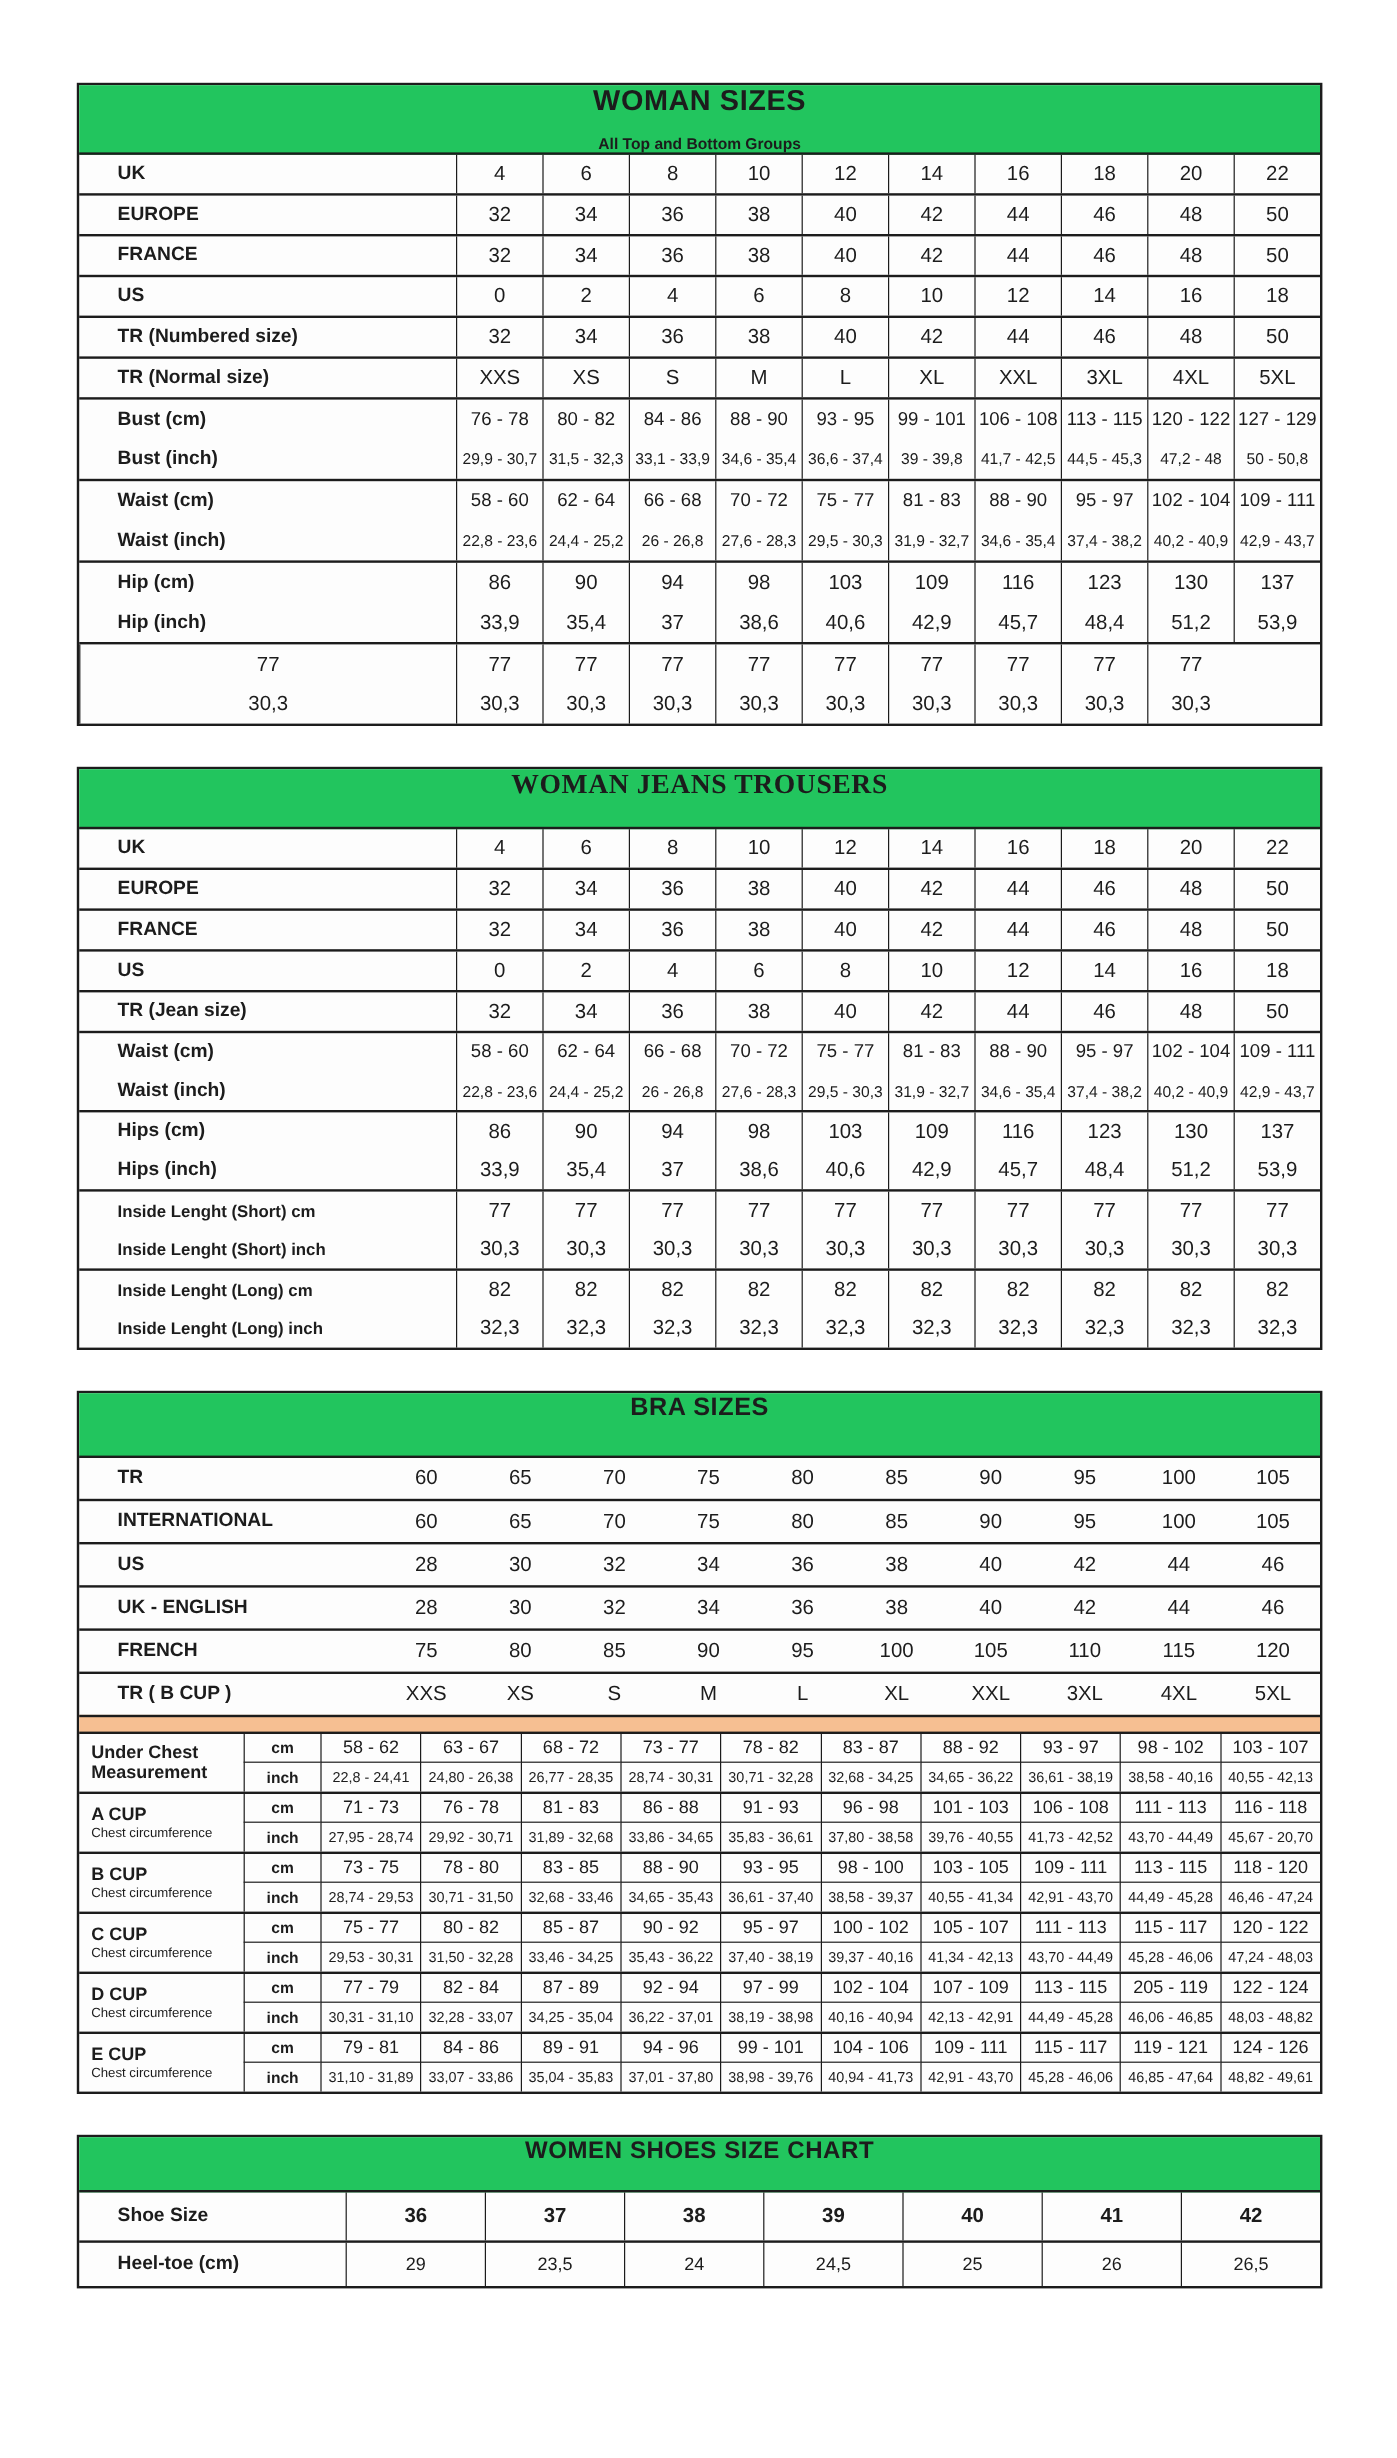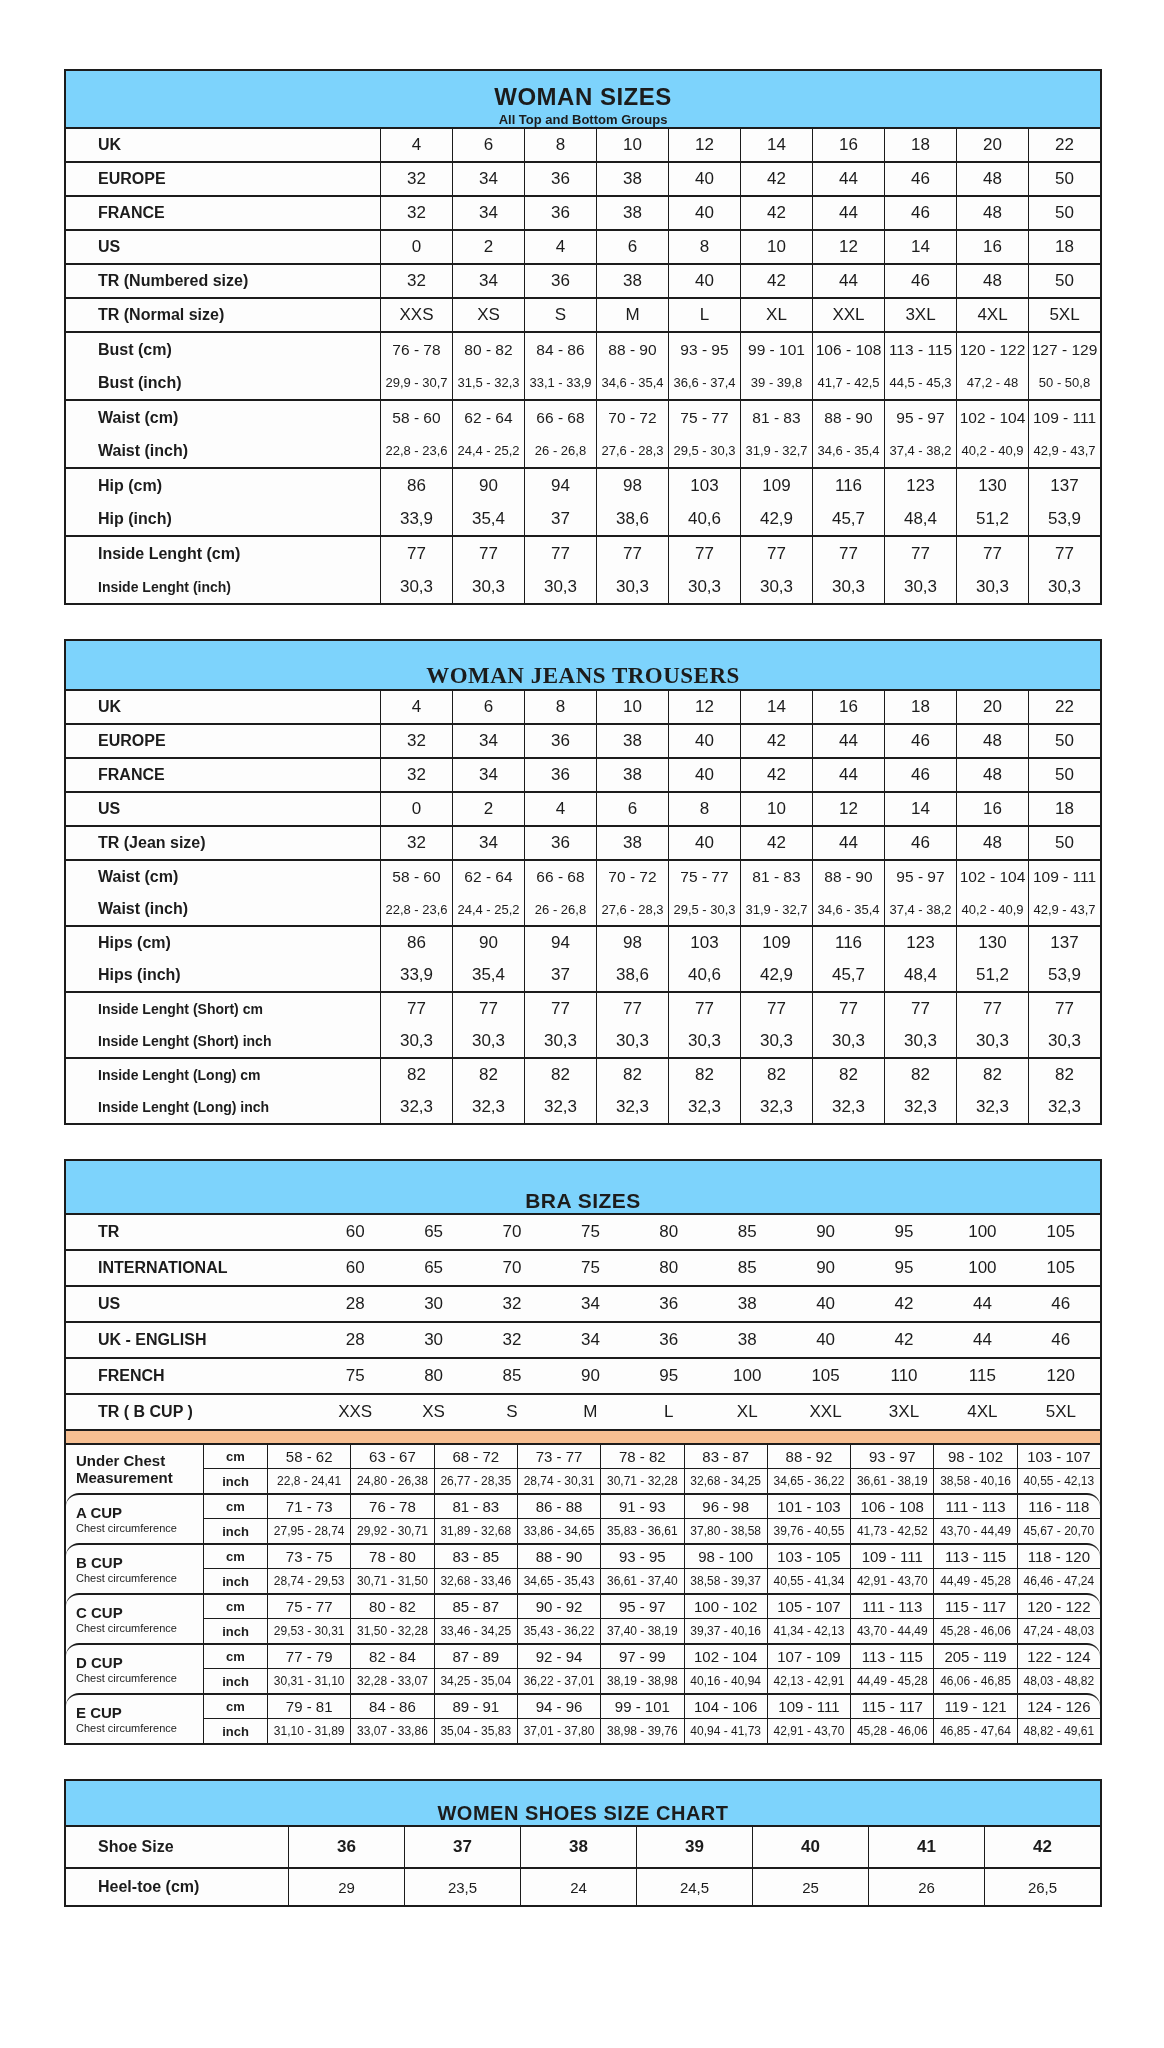--- a/index.html
+++ b/index.html
@@ -5,22 +5,22 @@
   html,body{margin:0;padding:0;}
   body{
     width:1164px;height:2048px;background:#ffffff;overflow:hidden;
     font-family:"Liberation Sans", sans-serif;color:#1c1c1c;
     -webkit-font-smoothing:antialiased;
   }
   .page{box-sizing:border-box;width:1164px;height:2048px;padding:69px 62px 0 64px;}
   .tbl{border:2px solid #1c1c1c;box-sizing:border-box;background:#fdfdfd;}
   .tbl + .tbl{margin-top:34px;}
   .band{
-    background:#7dd3fc;border-bottom:2px solid #1c1c1c;
-    display:flex;flex-direction:column;align-items:center;justify-content:flex-end;
+    background:#22c55e;border-bottom:2px solid #1c1c1c;
+    display:flex;flex-direction:column;align-items:center;justify-content:space-between;
     text-align:center;
   }
   .band-title{font-weight:bold;letter-spacing:.5px;}
   .band-sub{font-weight:bold;font-size:13px;margin-top:1px;}
   .t1 .band{height:56px;}  .t1 .band-title{font-size:24px;}
   .t2 .band{height:48px;font-family:Liberation Serif, serif;}  .t2 .band-title{font-size:23px;}
   .t3 .band{height:52px;}  .t3 .band-title{font-size:21px;}
   .t4 .band{height:44px;}  .t4 .band-title{font-size:20px;}
 
   
@@ -41,21 +41,21 @@
   .t1 .single{height:32px;}
   .t1 .dual{height:66px;}
   .t2 .single{height:32px;}
   .t2 .dual{height:64px;}
 
   
   .t3 .topsec .block{grid-template-columns:250px repeat(10,1fr);height:34px;}
   .t3 .topsec .data-cell{border-left:none;}
   .t3 .topsec .block + .block{border-top:2px solid #1c1c1c;}
   .t3 .sep{height:12px;background:#f6bf92;border-top:2px solid #1c1c1c;border-bottom:2px solid #1c1c1c;}
-  .botsec .block{grid-template-columns:137px 64px repeat(10,1fr);grid-template-rows:24px 24px;border-radius:13px;}
+  .botsec .block{grid-template-columns:137px 64px repeat(10,1fr);grid-template-rows:24px 24px;}
   .botsec .blab{grid-row:1/3;display:flex;flex-direction:column;justify-content:center;padding-left:10px;}
   .botsec .blab .bt{font-weight:bold;font-size:15px;line-height:1.15;}
   .botsec .blab .bs{font-size:11px;margin-top:1px;}
   .botsec .unit{border-left:1.5px solid #1c1c1c;display:flex;align-items:center;justify-content:center;font-weight:bold;font-size:13px;}
   .botsec .dcell{border-left:1.5px solid #1c1c1c;display:flex;align-items:center;justify-content:center;white-space:nowrap;}
   .botsec .r1{border-bottom:1px solid #1c1c1c;}
   .botsec .md{font-size:15px;}
   .botsec .sm{font-size:12px;}
 
   
@@ -418,24 +418,20 @@
           <div class="cell data-cell">
             <div class="val lg">130</div>
             <div class="val lg">51,2</div>
           </div>
           <div class="cell data-cell">
             <div class="val lg">137</div>
             <div class="val lg">53,9</div>
           </div>
         </div>
         <div class="block dual row-b">
-          <div class="cell label-cell">
-            <div class="label-line">Inside Lenght (cm)</div>
-            <div class="label-line small">Inside Lenght (inch)</div>
-          </div>
           <div class="cell data-cell">
             <div class="val lg">77</div>
             <div class="val lg">30,3</div>
           </div>
           <div class="cell data-cell">
             <div class="val lg">77</div>
             <div class="val lg">30,3</div>
           </div>
           <div class="cell data-cell">
             <div class="val lg">77</div>

